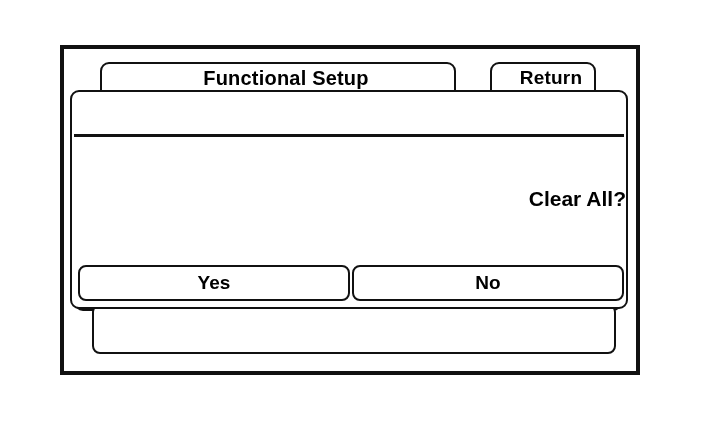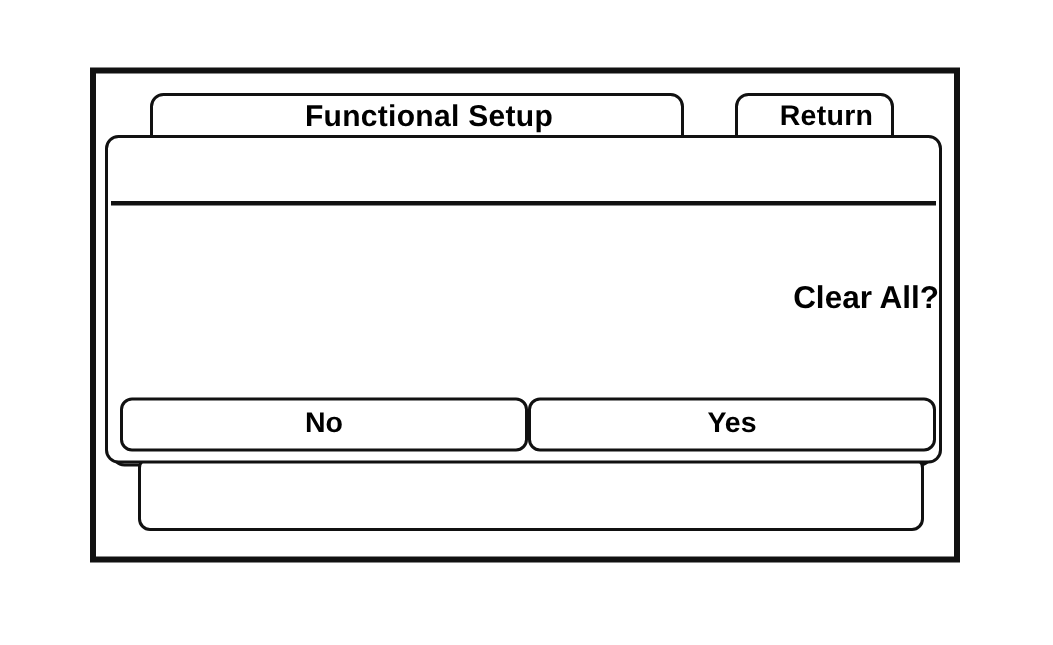--- a/index.html
+++ b/index.html
@@ -167,21 +167,21 @@
 </div>
 
 <div class="dialog">
 
   <div class="dialog-header"></div>
   <div class="dialog-divider"></div>
 
   <div class="dialog-message">Clear All?</div>
 
   <div class="dialog-buttons">
+    <div class="dlg-btn dlg-btn-yes">
+      <span>Yes</span>
+    </div>
     <div class="dlg-btn dlg-btn-no">
       <span>No</span>
-    </div>
-    <div class="dlg-btn dlg-btn-yes">
-      <span>Yes</span>
     </div>
   </div>
 
 </div>
 
 </body></html>

